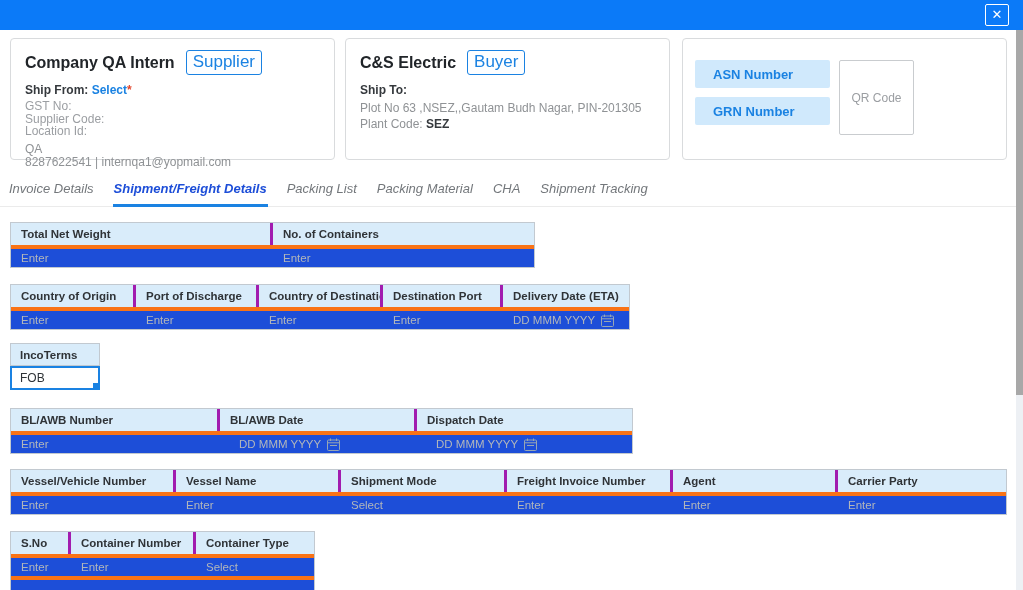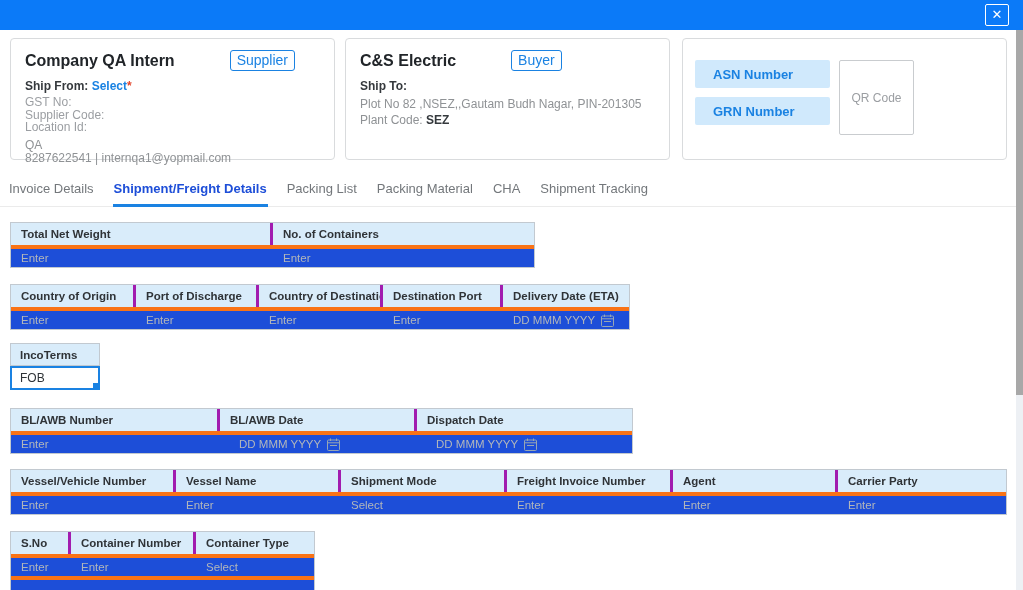--- a/index.html
+++ b/index.html
@@ -13,42 +13,42 @@
     font-size:13px; line-height:20px; text-align:center; cursor:pointer; }
 
   
   .cards { display:flex; margin:8px 10px 0 10px; }
   .card { background:#fff; border:1px solid #d9dbdd; border-radius:4px; height:122px; }
   .card-supplier { width:325px; padding:11px 14px; }
   .card-buyer { width:325px; margin-left:10px; padding:11px 14px; }
   .card-ref { width:325px; margin-left:12px; padding:10px 12px; }
   .card-title-row { display:flex; align-items:center; gap:11px; }
   .card-title { font-size:16px; font-weight:bold; color:#212529; }
-  .badge { font-size:14px; color:#1a82e2; border:1px solid #1a82e2; border-radius:3px;
-    padding:1px 6px 2px; background:#fdfeff;margin-left:44px; }
+  .badge { font-size:17px; color:#1a82e2; border:1px solid #1a82e2; border-radius:3px;
+    padding:1px 6px 2px; background:#fdfeff; }
   .ship-row { margin-top:8px; font-size:12px; font-weight:bold; color:#35393d; }
   .link { color:#1a82e2; cursor:pointer; }
   .req { color:#e2452c; }
   .gray-line { font-size:12px; color:#9b9ea2; line-height:12.5px; }
   .gray-block { margin-top:3px; }
   .contact-block { margin-top:5px; }
   .contact-line { font-size:12px; color:#8f9295; line-height:13.5px; }
   .addr { margin-top:4px; font-size:12px; color:#8f9295; }
   .plant-row { margin-top:2px; font-size:12px; color:#8f9295; }
   .plant-val { color:#35393d; font-weight:bold; }
   .chips-qr { display:flex; margin-top:11px; }
   .chip { width:135px; height:28px; background:#d0e9fc; color:#1a82e2; font-size:13px;
     font-weight:600; display:flex; align-items:center; padding-left:18px; border-radius:2px; }
   .chip + .chip { margin-top:9px; }
   .qrbox { width:75px; height:75px; border:1px solid #c9cccf; border-radius:2px; margin-left:9px;
     display:flex; align-items:center; justify-content:center; color:#9b9ea2; font-size:12px; }
 
   
   .tabs { display:flex; margin-top:18px; padding-left:8px; border-bottom:1px solid #ebebeb;
-    height:29px; }
+    height:29px;font-style:italic; }
   .tab { font-size:13px; color:#73777b; margin-right:18px; padding:3px 1px 0 1px;
     position:relative; cursor:pointer; white-space:nowrap; }
   .tab.active { color:#1d4ed8; font-weight:bold; }
   .tab.active::after { content:""; position:absolute; left:0; right:0; bottom:-1px;
     height:3px; background:#1a82e2; }
 
   
   .tbl { margin-left:10px; border:1px solid #c2c9d0; background:#fff; }
   .hrow { display:flex; background:#d9ecfa; height:22px; }
   .hcell { padding-left:10px; font-size:11.5px; font-weight:bold; color:#2f3337;
@@ -107,21 +107,21 @@
       <div class="contact-line">8287622541 | internqa1@yopmail.com</div>
     </div>
   </section>
 
   <section class="card card-buyer">
     <div class="card-title-row">
       <span class="card-title">C&amp;S Electric</span>
       <span class="badge">Buyer</span>
     </div>
     <div class="ship-row">Ship To:</div>
-    <div class="addr">Plot No 82 ,NSEZ,,Gautam Budh Nagar, PIN-201305</div>
+    <div class="addr">Plot No 63 ,NSEZ,,Gautam Budh Nagar, PIN-201305</div>
     <div class="plant-row">
       <span>Plant Code:</span>
       <span class="plant-val">SEZ</span>
     </div>
   </section>
 
   <section class="card card-ref">
     <div class="chips-qr">
       <div>
         <div class="chip">ASN Number</div>

